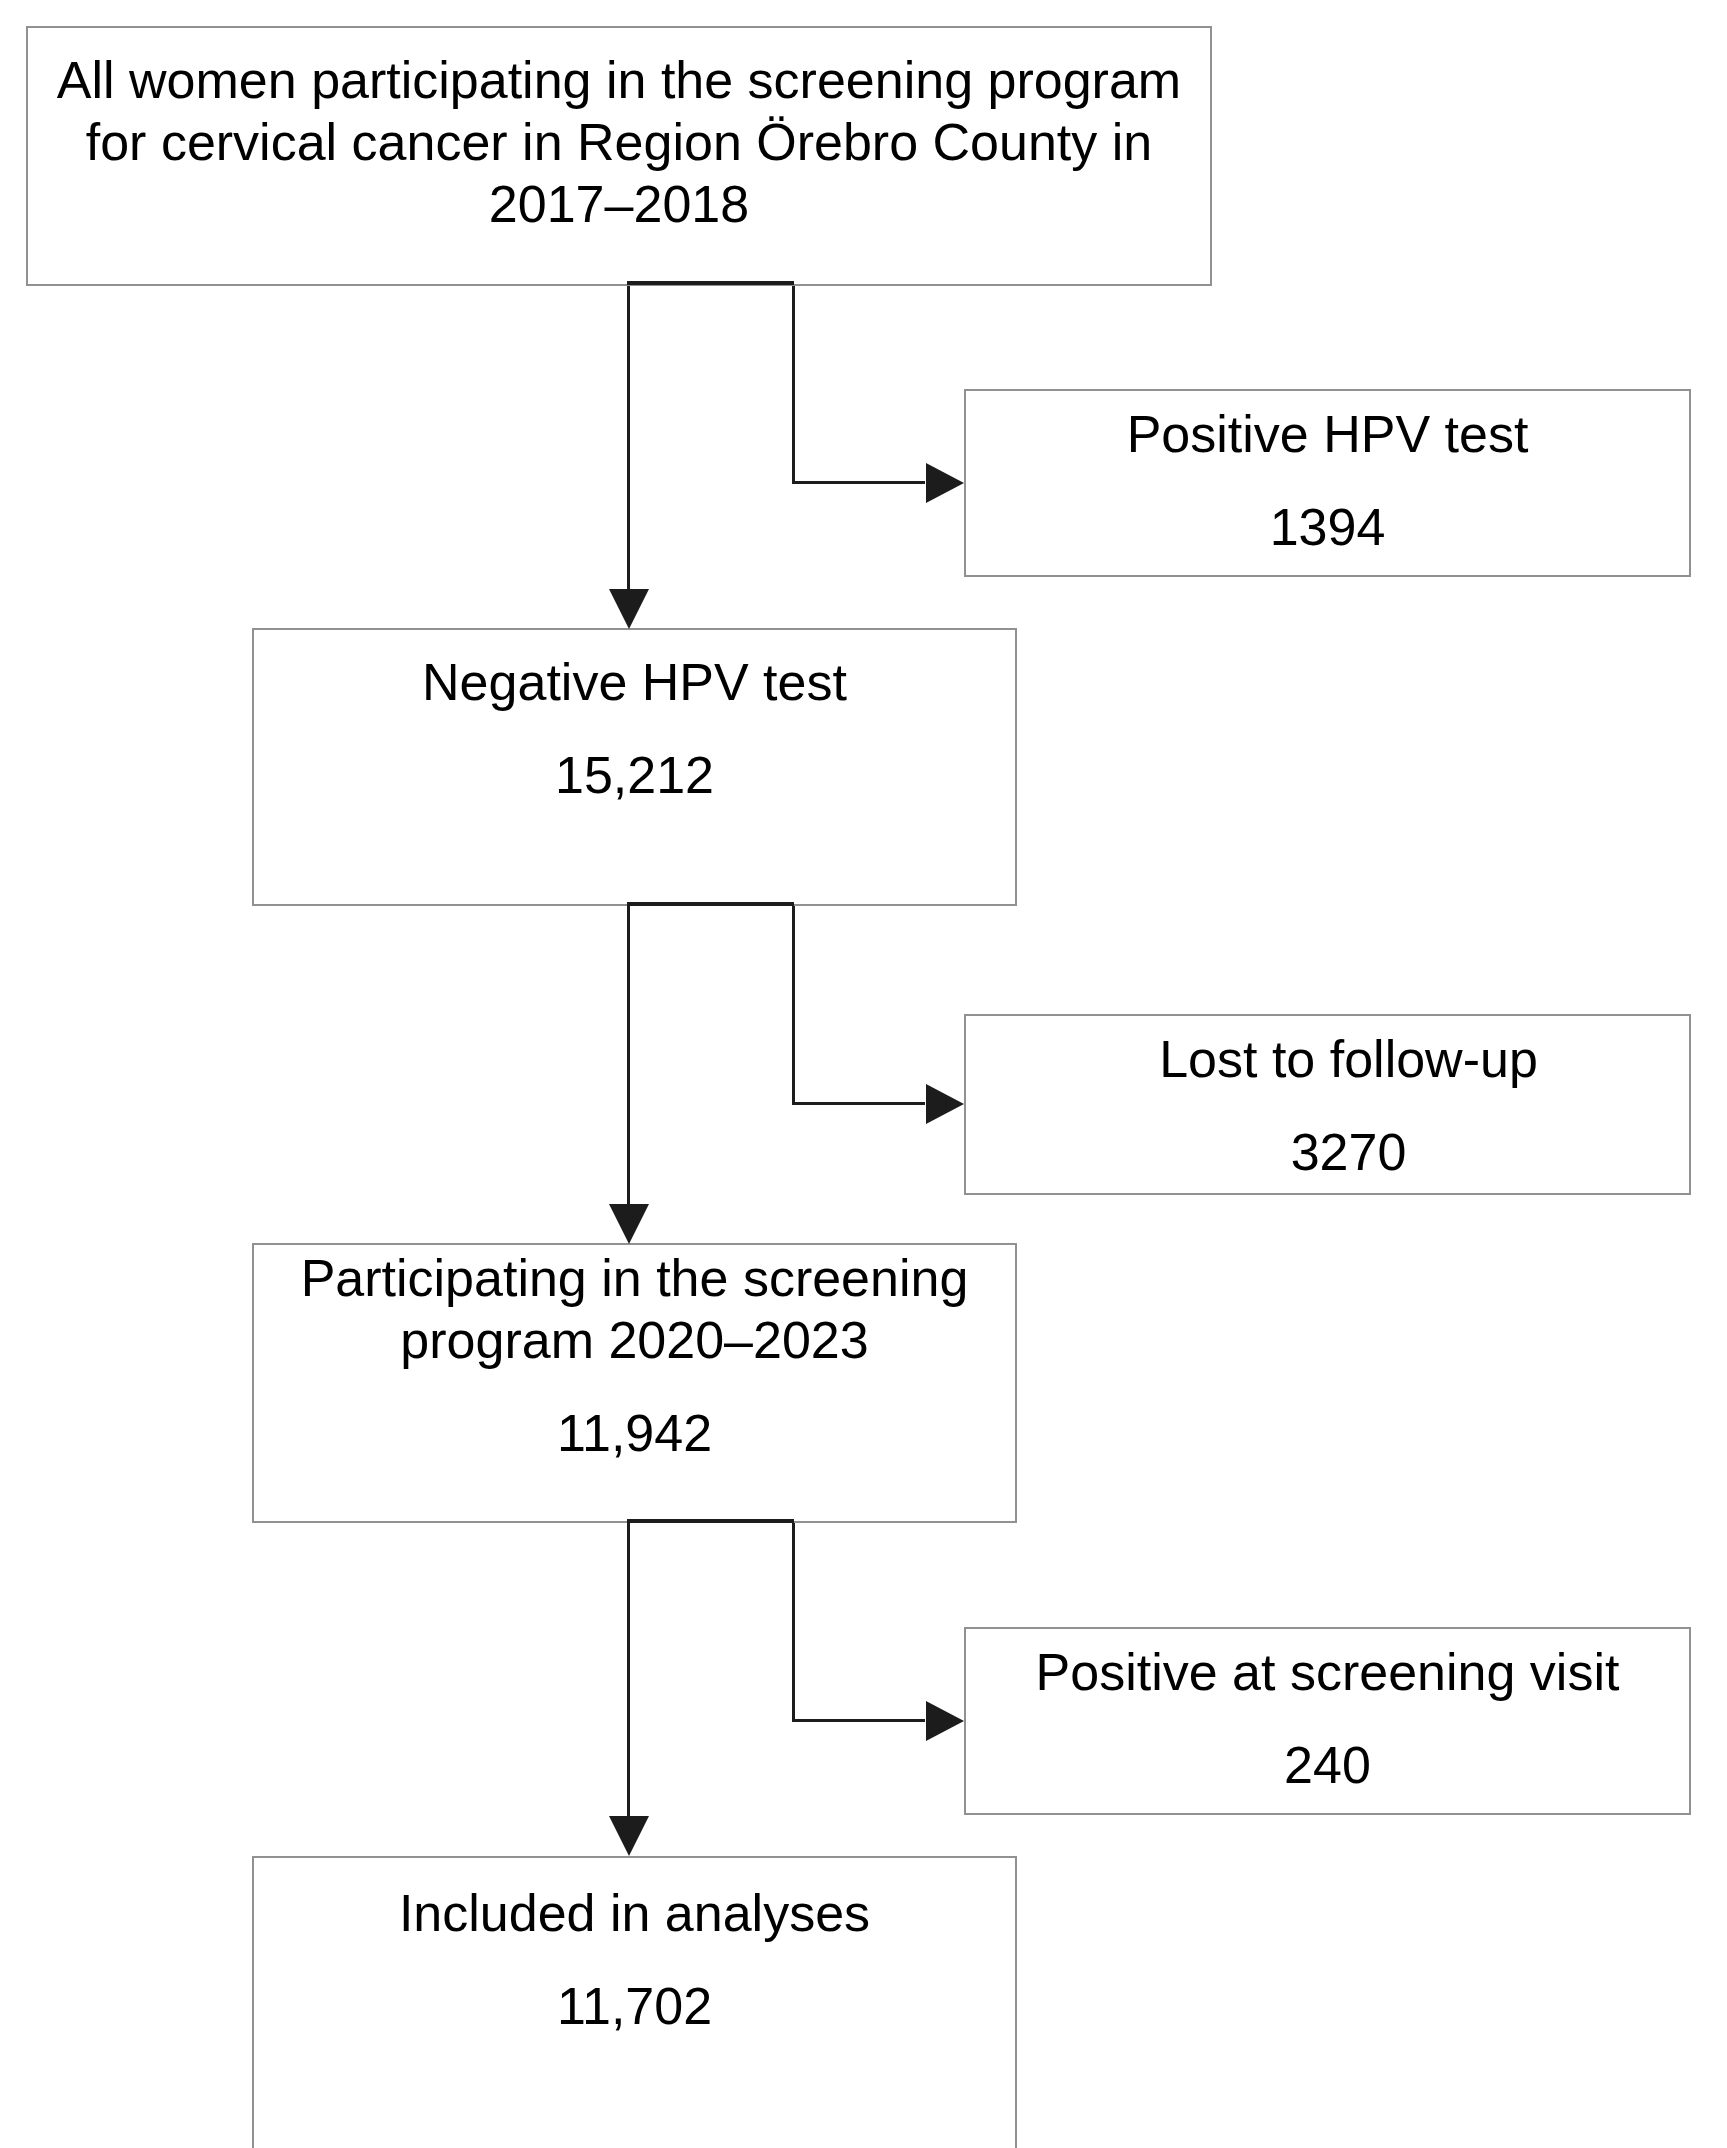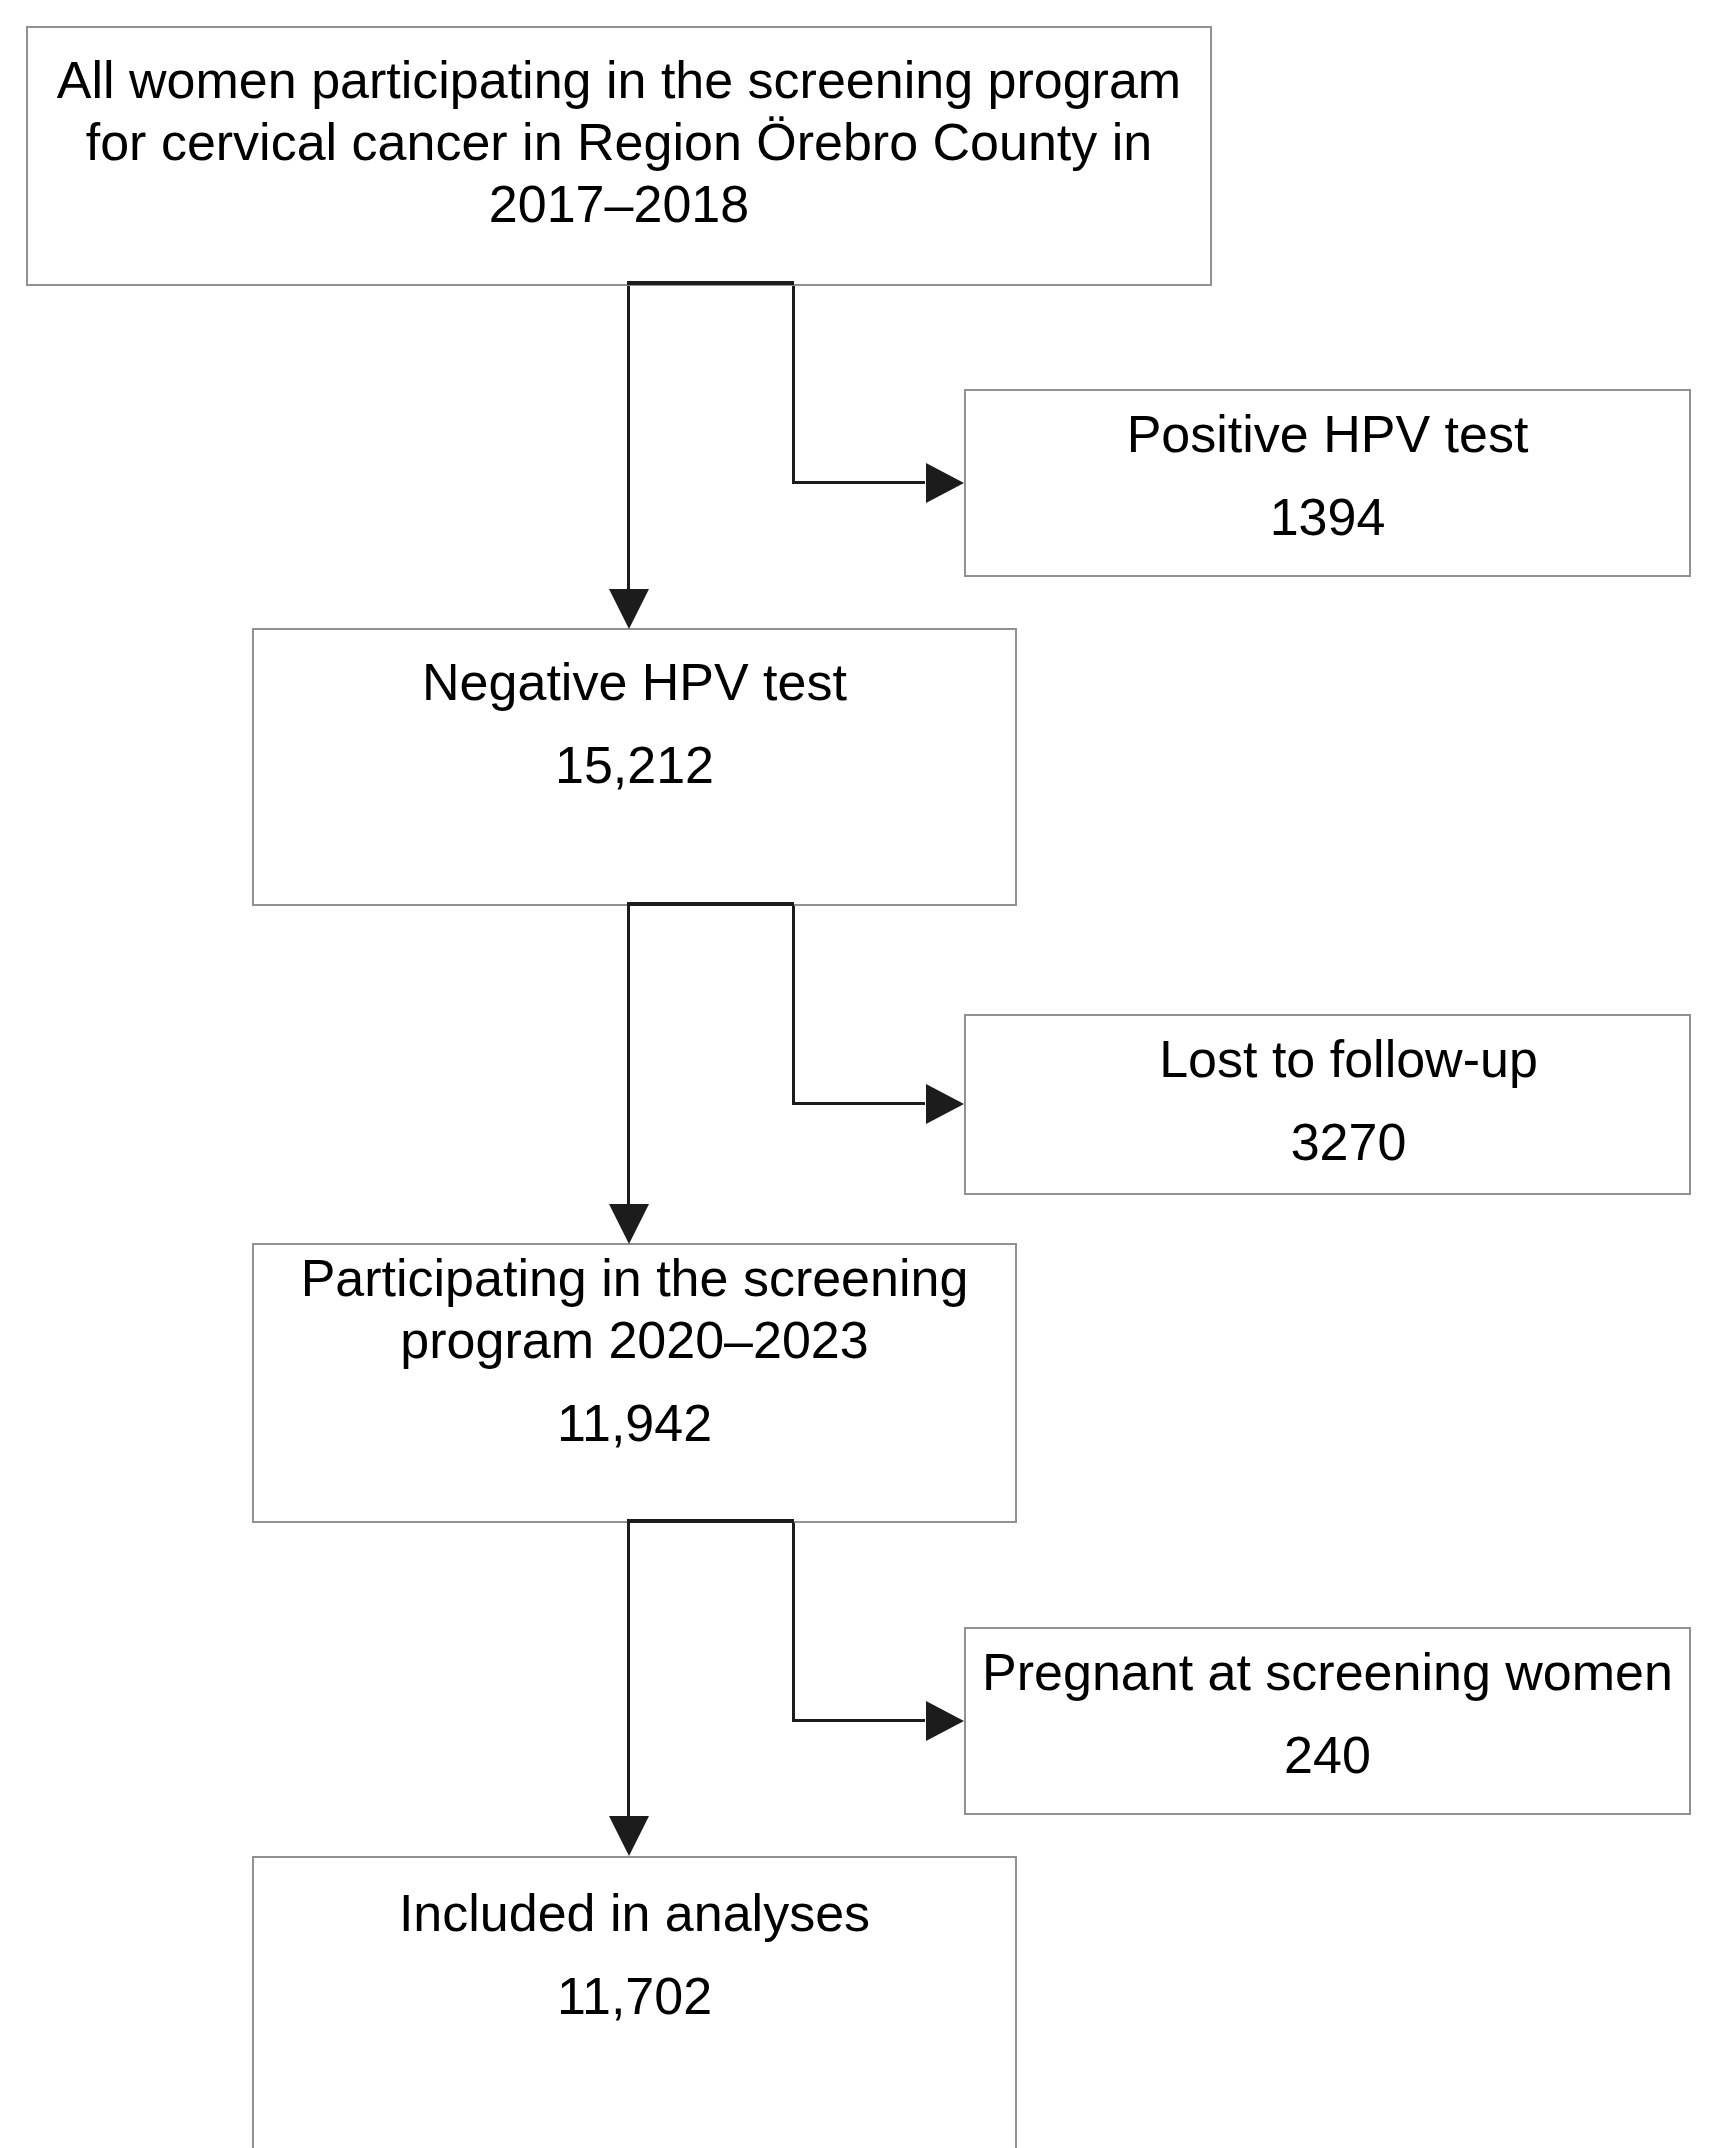--- a/index.html
+++ b/index.html
@@ -20,21 +20,21 @@
   .box{
     position:absolute;
     box-sizing:border-box;
     border:2.6px solid var(--border-color);
     background:var(--bg);
     text-align:center;
     font-size:52px;
     line-height:62px;
   }
   .box-label{white-space:pre-line;}
-  .box-number{margin-top:21px;}
+  .box-number{margin-top:31px;}
   
   #box-population   {left:26px;  top:26px;   width:1186px; height:260px; padding-top:20.6px;}
   #box-negative     {left:252px; top:628px;  width:765px;  height:278px; padding-top:20.6px;}
   #box-participating{left:252px; top:1243px; width:765px;  height:280px; padding-top:2px;}
   #box-included     {left:252px; top:1856px; width:765px;  height:360px; padding-top:24px;}
   
   #box-positive {left:964px; top:389px;  width:727px; height:188px; padding-top:12px;}
   #box-lost     {left:964px; top:1014px; width:727px; height:181px; padding-top:12px;padding-left:42px;}
   #box-pregnant {left:964px; top:1627px; width:727px; height:188px; padding-top:12px;}
   
@@ -107,21 +107,21 @@
     <div class="box-label">Positive HPV test</div>
     <div class="box-number">1394</div>
   </div>
 
   <div class="box" id="box-lost">
     <div class="box-label">Lost to follow-up</div>
     <div class="box-number">3270</div>
   </div>
 
   <div class="box" id="box-pregnant">
-    <div class="box-label">Pregnant at screening women</div>
+    <div class="box-label">Positive at screening visit</div>
     <div class="box-number">240</div>
   </div>
 
   <div class="stub" id="stub-a"></div>
   <div class="vline" id="vmain-a"></div>
   <div class="arrow-down" id="adown-a"></div>
   <div class="vline" id="vbranch-a"></div>
   <div class="hline" id="hbranch-a"></div>
   <div class="arrow-right" id="aright-a"></div>
 

